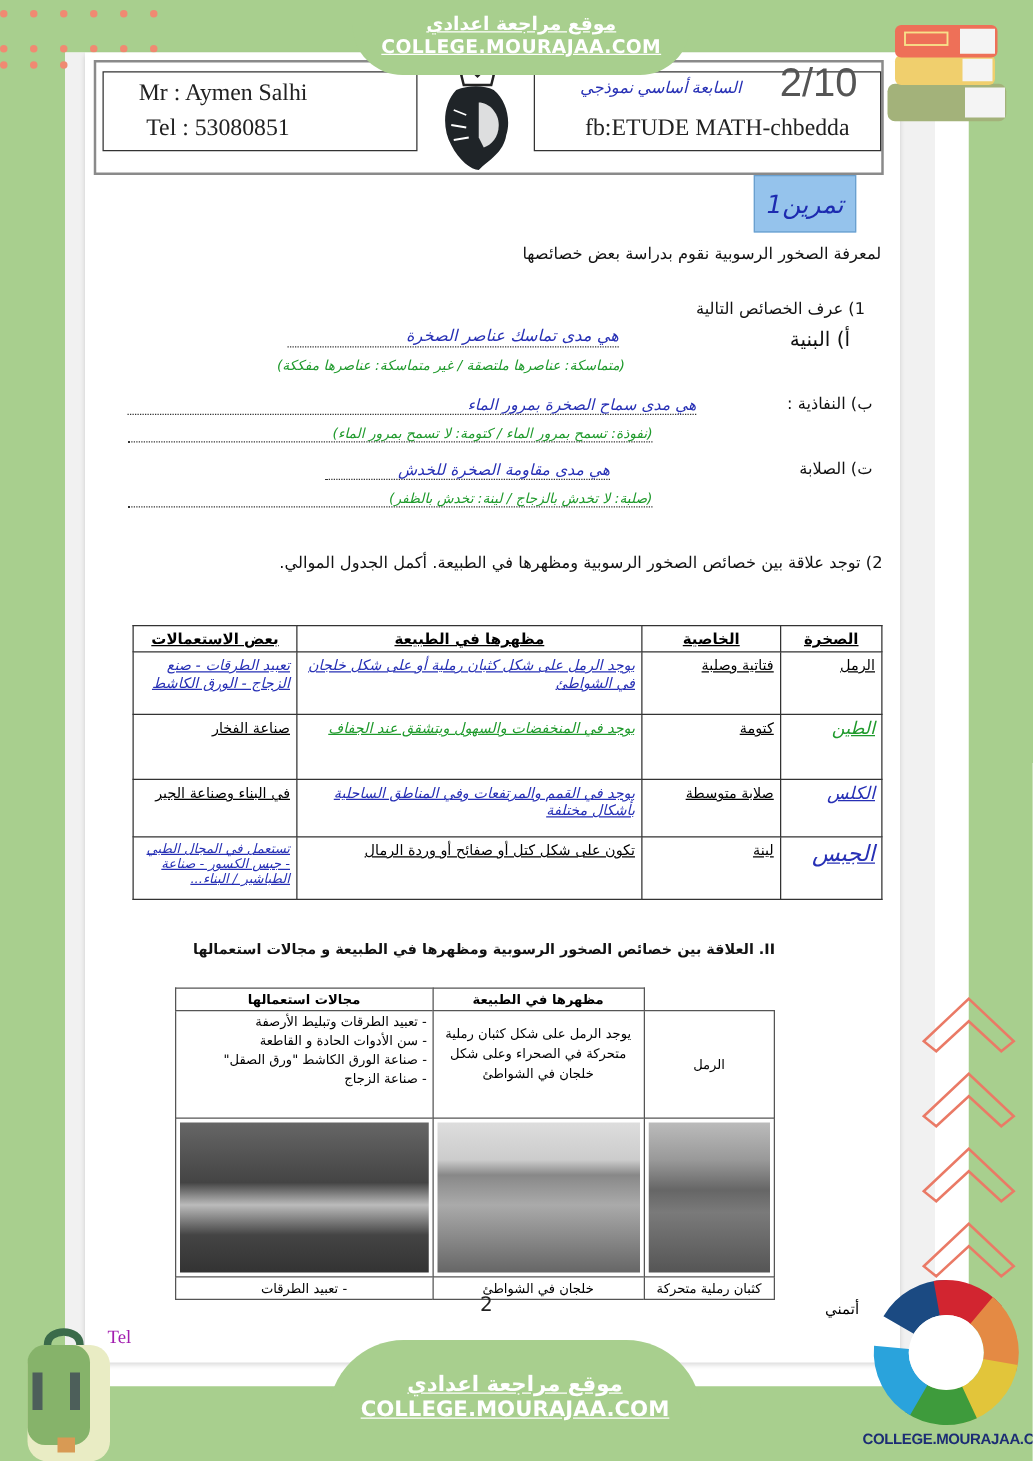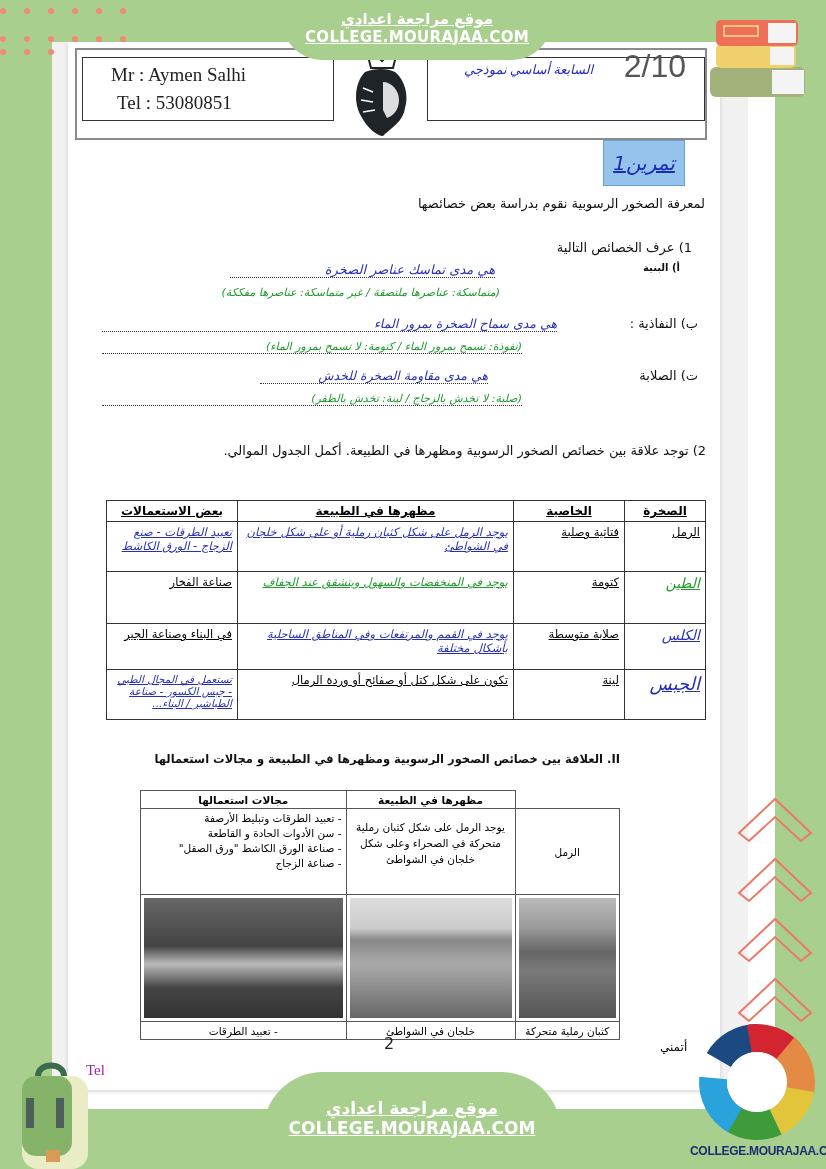--- a/index.html
+++ b/index.html
@@ -14,21 +14,21 @@
   .hbox-left{position:absolute;left:82px;top:57px;width:250px;height:62px;border:1.5px solid #333;font-family:"Liberation Serif",serif;font-size:19px;color:#222;}
   .hbox-left div{position:absolute;left:28px;}
   .hbox-right{position:absolute;left:427px;top:57px;width:276px;height:62px;border:1.5px solid #333;font-family:"Liberation Serif",serif;color:#222;}
   .lion{position:absolute;left:347px;top:52px;width:70px;height:84px;}
   .pill-top{position:absolute;left:282px;top:8px;width:270px;height:52px;background:#a8cf8e;border-radius:0 0 40px 40px;text-align:center;color:#fff;}
   .pill-top .ar{font-size:15px;font-weight:bold;text-decoration:underline;margin-top:2px;}
   .pill-top .en{font-size:15px;font-weight:bold;text-decoration:underline;letter-spacing:0.3px;}
   .pill-bot{position:absolute;left:263px;top:1072px;width:298px;height:97px;background:#a8cf8e;border-radius:60px 60px 0 0;text-align:center;color:#fff;}
   .pill-bot .ar{font-size:17px;font-weight:bold;text-decoration:underline;margin-top:26px;}
   .pill-bot .en{font-size:17px;font-weight:bold;text-decoration:underline;}
-  .tamrin{position:absolute;left:603px;top:140px;width:80px;height:44px;background:#95c3ec;border:1px solid #6aa0cf;color:#1d2bb0;font-size:20px;text-align:center;line-height:44px;font-style:italic;text-decoration:underline;}
+  .tamrin{position:absolute;left:603px;top:140px;width:80px;height:44px;background:#95c3ec;border:1px solid #6aa0cf;color:#1d2bb0;font-size:20px;text-align:center;line-height:44px;font-style:italic;}
   .txt{position:absolute;direction:rtl;text-align:right;color:#111;font-family:"DejaVu Sans",sans-serif;}
   .hand-blue{color:#2730b5;font-style:italic;}
   .hand-green{color:#1f9a2c;font-style:italic;}
   .dotline{border-bottom:1.5px dotted #333;}
   table.t1{position:absolute;left:106px;top:500px;width:600px;border-collapse:collapse;direction:rtl;font-size:11.5px;}
   table.t1 td, table.t1 th{border:1.5px solid #333;padding:3px 5px;vertical-align:top;text-align:right;text-decoration:underline;}
   table.t1 th{font-weight:bold;text-align:center;font-size:12px;background:#fff;}
   table.t2{position:absolute;left:140px;top:790px;width:480px;border-collapse:collapse;direction:rtl;font-size:10.5px;}
   table.t2 td, table.t2 th{border:1px solid #555;padding:2px 4px;text-align:center;}
   .photo{height:120px;background:#777;position:relative;overflow:hidden;}
@@ -78,20 +78,21 @@
 <svg class="lion" viewBox="0 0 70 84">
   <path d="M22 8 L28 2 L35 9 L42 2 L48 8 L46 16 L24 16 Z" fill="none" stroke="#222" stroke-width="2"></path>
   <path d="M18 20 C8 30 6 50 14 64 C20 76 30 84 36 84 C44 76 56 70 58 56 C62 44 58 28 48 20 C40 16 28 16 18 20 Z" fill="#1f2428"></path>
   <path d="M36 30 C44 30 52 38 52 48 C52 58 46 64 40 66 L36 58 Z" fill="#fff" opacity="0.85"></path>
   <path d="M16 36 L26 40 M14 48 L26 50 M16 60 L28 58" stroke="#fff" stroke-width="1.5"></path>
 </svg>
 
 <div class="hbox-right">
   <div style="position:absolute;right:18px;top:-10px;font-family:'Liberation Sans',sans-serif;font-size:32px;color:#555;">2/10</div>
   <div class="hand-blue" style="position:absolute;left:36px;top:4px;font-size:13px;direction:rtl;">السابعة أساسي نموذجي</div>
+  <div style="position:absolute;left:40px;top:34px;font-size:19px;">fb:ETUDE MATH-chbedda</div>
 </div>
 
 <div class="pill-top">
   <div class="ar">موقع مراجعة اعدادي</div>
   <div class="en">COLLEGE.MOURAJAA.COM</div>
 </div>
 
 <svg class="books" viewBox="0 0 110 90">
   <rect x="8" y="55" width="95" height="30" rx="6" fill="#a3b27a"></rect>
   <rect x="70" y="58" width="32" height="24" fill="#f4f4f4"></rect>
@@ -100,21 +101,21 @@
   <rect x="14" y="8" width="82" height="26" rx="5" fill="#ee7058"></rect>
   <rect x="66" y="11" width="28" height="20" fill="#f4f4f4"></rect>
   <rect x="22" y="14" width="34" height="10" fill="none" stroke="#f7e08a" stroke-width="1.5"></rect>
 </svg>
 
 <div class="tamrin">تمرين1</div>
 
 <div class="txt" style="left:120px;top:196px;width:585px;font-size:13px;">لمعرفة الصخور الرسوبية نقوم بدراسة بعض خصائصها</div>
 <div class="txt" style="left:300px;top:240px;width:392px;font-size:13px;">1) عرف الخصائص التالية</div>
 
-<div class="txt" style="left:510px;top:262px;width:170px;font-size:10px;font-weight:bold;">أ) البنية</div>
+<div class="txt" style="left:510px;top:262px;width:170px;font-size:16px;">أ) البنية</div>
 <div class="txt hand-blue dotline" style="left:230px;top:262px;width:265px;font-size:13px;">هي مدى تماسك عناصر الصخرة</div>
 <div class="txt hand-green" style="left:70px;top:286px;width:430px;font-size:11px;">(متماسكة: عناصرها ملتصقة / غير متماسكة: عناصرها مفككة)</div>
 
 <div class="txt" style="left:560px;top:316px;width:138px;font-size:13px;">ب) النفاذية :</div>
 <div class="txt hand-blue dotline" style="left:102px;top:316px;width:455px;font-size:12.5px;">هي مدى سماح الصخرة بمرور الماء</div>
 <div class="txt hand-green dotline" style="left:102px;top:340px;width:420px;font-size:11px;">(نفوذة: تسمح بمرور الماء / كتومة: لا تسمح بمرور الماء)</div>
 
 <div class="txt" style="left:560px;top:368px;width:138px;font-size:13px;">ت) الصلابة</div>
 <div class="txt hand-blue dotline" style="left:260px;top:368px;width:228px;font-size:12.5px;">هي مدى مقاومة الصخرة للخدش</div>
 <div class="txt hand-green dotline" style="left:102px;top:392px;width:420px;font-size:11px;">(صلبة: لا تخدش بالزجاج / لينة: تخدش بالظفر)</div>

